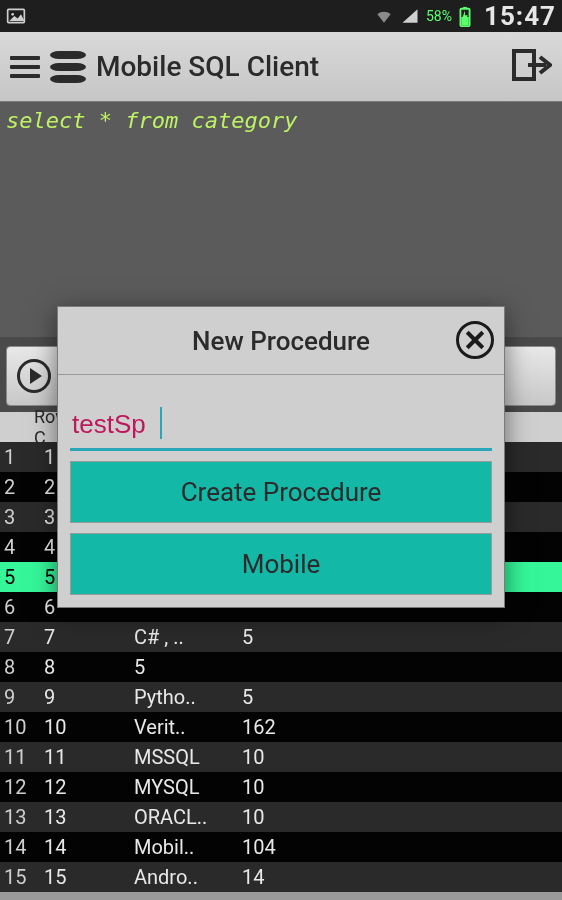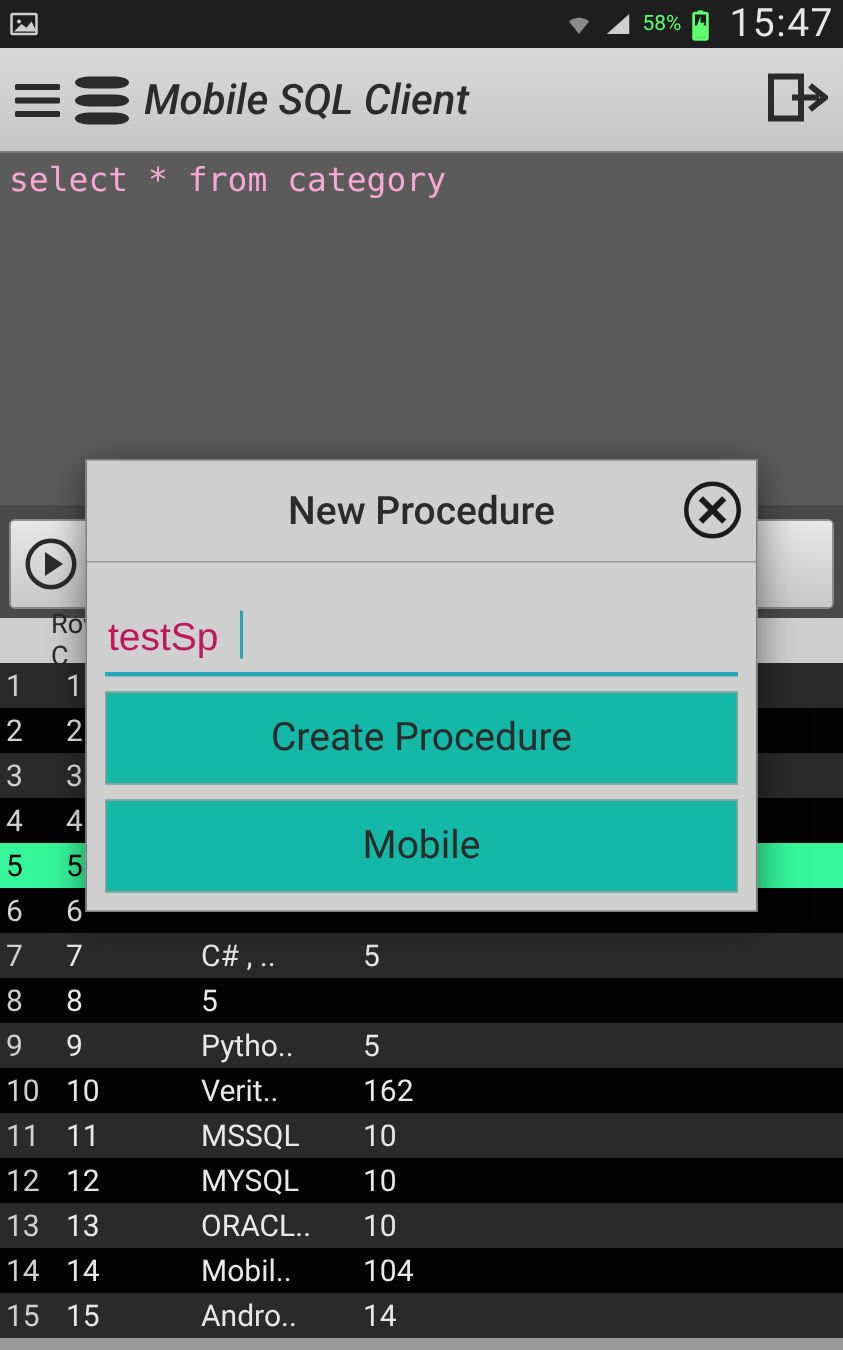--- a/index.html
+++ b/index.html
@@ -2,37 +2,37 @@
 <html><head>
 <meta charset="utf-8">
 <style>
   * { box-sizing: border-box; margin: 0; padding: 0; }
   html, body { width: 562px; height: 900px; overflow: hidden; font-family: Roboto, Arial, sans-serif; background: #4a4a4a; }
 
   
   .statusbar { height: 32px; background: #1e1e1e; color: #cfcfcf; display: flex; align-items: center; padding: 0 6px; justify-content: space-between; font-size: 18px; }
   .sb-left { display: flex; align-items: center; gap: 4px; }
   .sb-right { display: flex; align-items: center; gap: 6px; }
-  .sb-time { font-size: 26px; font-weight: 400; color: #e6e6e6; letter-spacing: 1px; }
+  .sb-time { font-size: 26px; font-weight: 700; color: #e6e6e6; letter-spacing: 1px; }
   .sb-batt { color: #5cff6e; font-size: 14px; }
   .sb-icon { width: 20px; height: 20px; display:inline-block; }
 
   
-  .appbar { height: 70px; background: linear-gradient(#d9d9d9,#c6c6c6); border-bottom: 1px solid #7a7a7a; display: flex; align-items: center; padding: 0 10px; color: #2b2b2b; font-style: italic; }
+  .appbar { height: 70px; background: linear-gradient(#d9d9d9,#c6c6c6); border-bottom: 1px solid #7a7a7a; display: flex; align-items: center; padding: 0 10px; color: #2b2b2b; }
   .appbar .title { font-size: 28px; font-weight: 500; margin-left: 10px; }
   .spacer { flex: 1; }
   .hamburger { width: 30px; height: 22px; display:flex; flex-direction:column; justify-content:space-between; margin-right:10px;}
   .hamburger span { height:4px; background:#2b2b2b; border-radius:1px;}
   .db-icon { width:36px; height:32px; display:flex; flex-direction:column; justify-content:space-between;}
   .db-icon span{ height:8px; background:#2b2b2b; border-radius:50%/100%; }
 
   .exit-icon { width: 40px; height: 36px; }
 
   
-  .query-area { height: 235px; background: #5b5b5b; padding: 6px 6px; color: #f9a8d4; font-size: 22px; font-family: monospace, monospace; }
+  .query-area { height: 235px; background: #5b5b5b; padding: 6px 6px; color: #bef264; font-size: 22px; font-family: monospace, monospace; font-style: italic; }
 
   
   .run-bar { height: 75px; background:#4a4a4a; display:flex; align-items:center; padding: 8px 6px 6px 6px; gap: 6px;}
   .run-btn{ height:60px; flex:0 0 160px; background: linear-gradient(#e8e8e8,#c8c8c8); border:1px solid #8a8a8a; border-radius:4px; display:flex; align-items:center; justify-content:flex-start; padding-left:10px;}
   .run-btn2{ height:60px; flex:1; background: linear-gradient(#e8e8e8,#c8c8c8); border:1px solid #8a8a8a; border-radius:4px;}
   .play-icon{ width:34px; height:34px; border:3px solid #2b2b2b; border-radius:50%; display:flex; align-items:center; justify-content:center;}
   .play-icon::after{ content:''; width:0;height:0; border-left:12px solid #2b2b2b; border-top:8px solid transparent; border-bottom:8px solid transparent; margin-left:3px;}
 
   
   .tbl-hdr { height:30px; background:#cfcfcf; color:#2b2b2b; font-size:18px; display:flex; align-items:center; padding-left:2px;}

